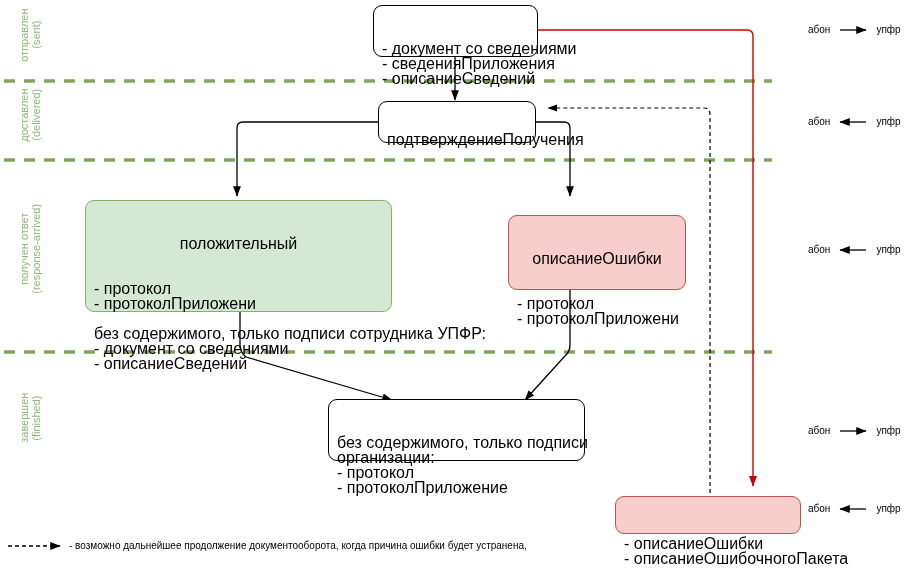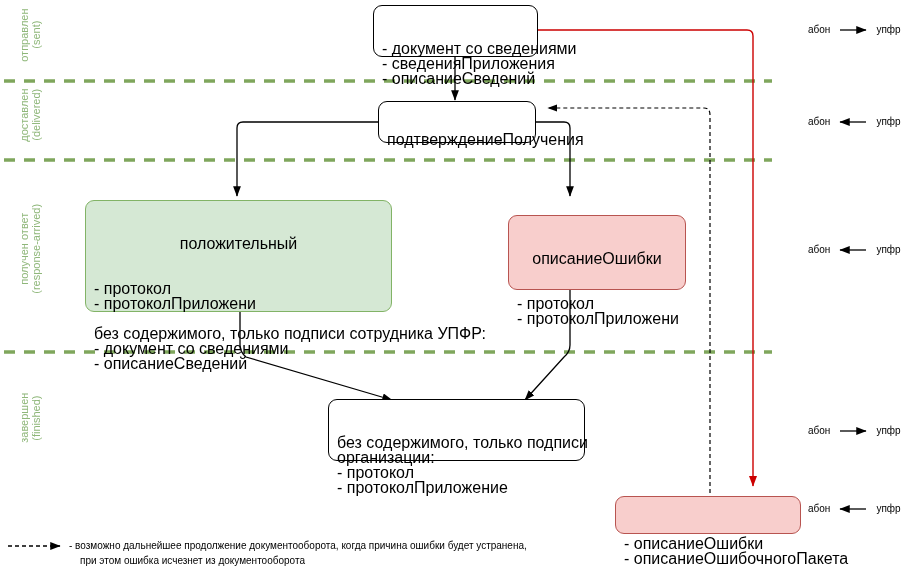--- a/index.html
+++ b/index.html
@@ -157,15 +157,14 @@
     <span class="w">упфр</span>
   </div>
 
   <div class="side-pair" style="left:808px;top:502px;">
     <span class="w">абон</span>
     <span class="arrowbox"></span>
     <span class="w">упфр</span>
   </div>
 
   <div class="legend" style="left:69px;top:538px;">- возможно дальнейшее продолжение документооборота, когда причина ошибки будет устранена,</div>
-  <div class="legend" style="left:80px;top:553px;">при этом ошибка исчезнет из документооборота</div>
 
 </div>
 
 </body></html>

